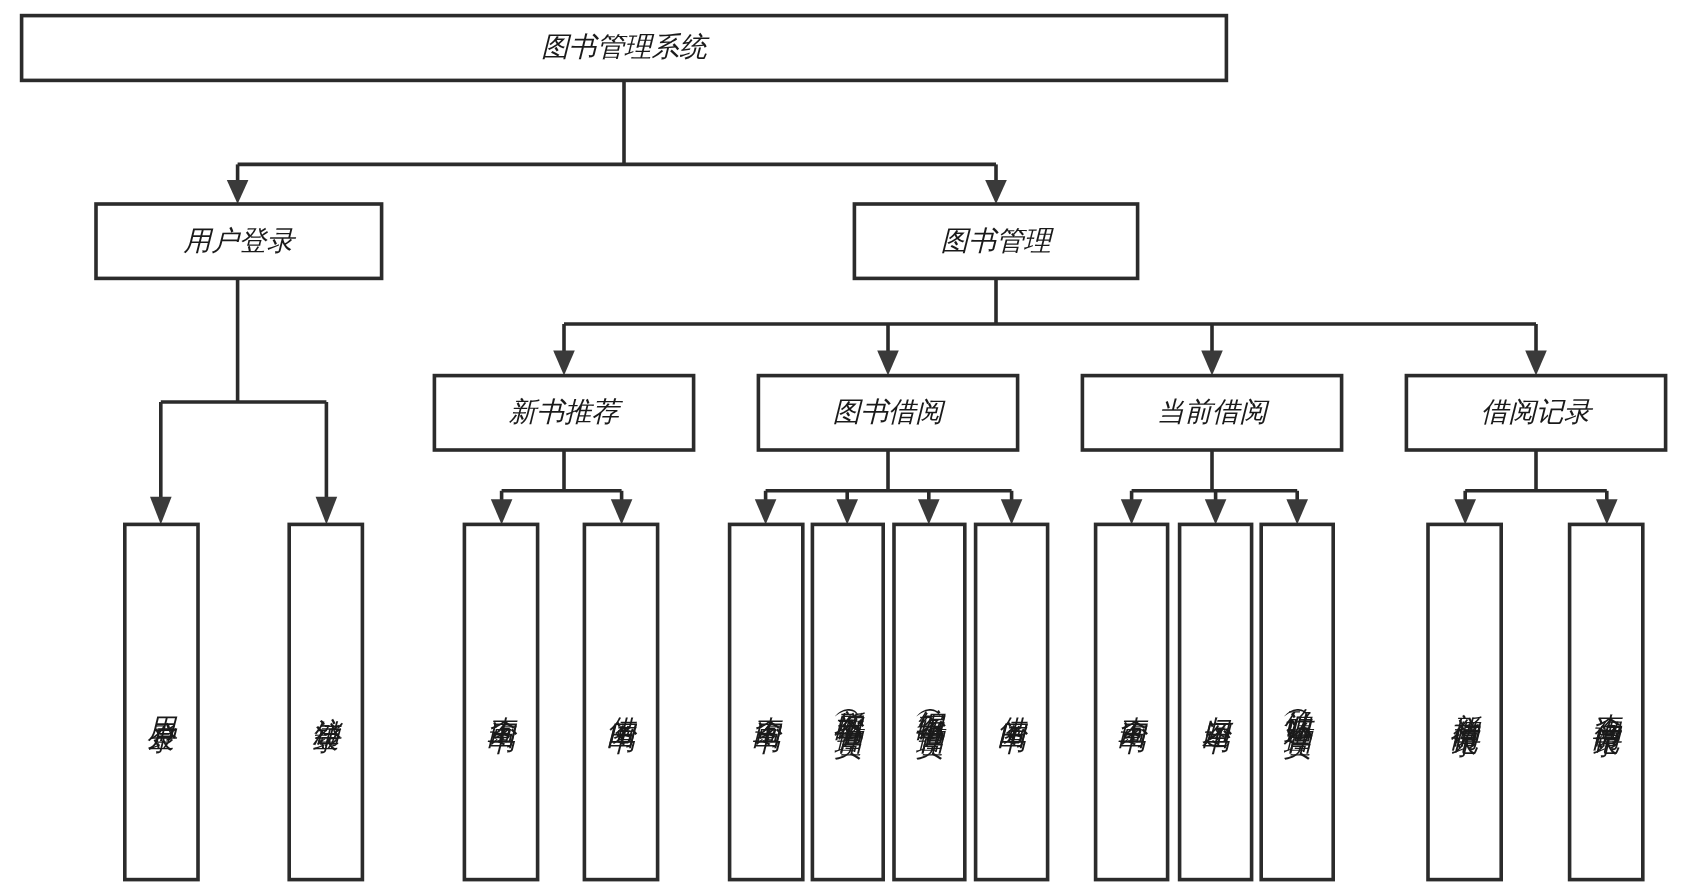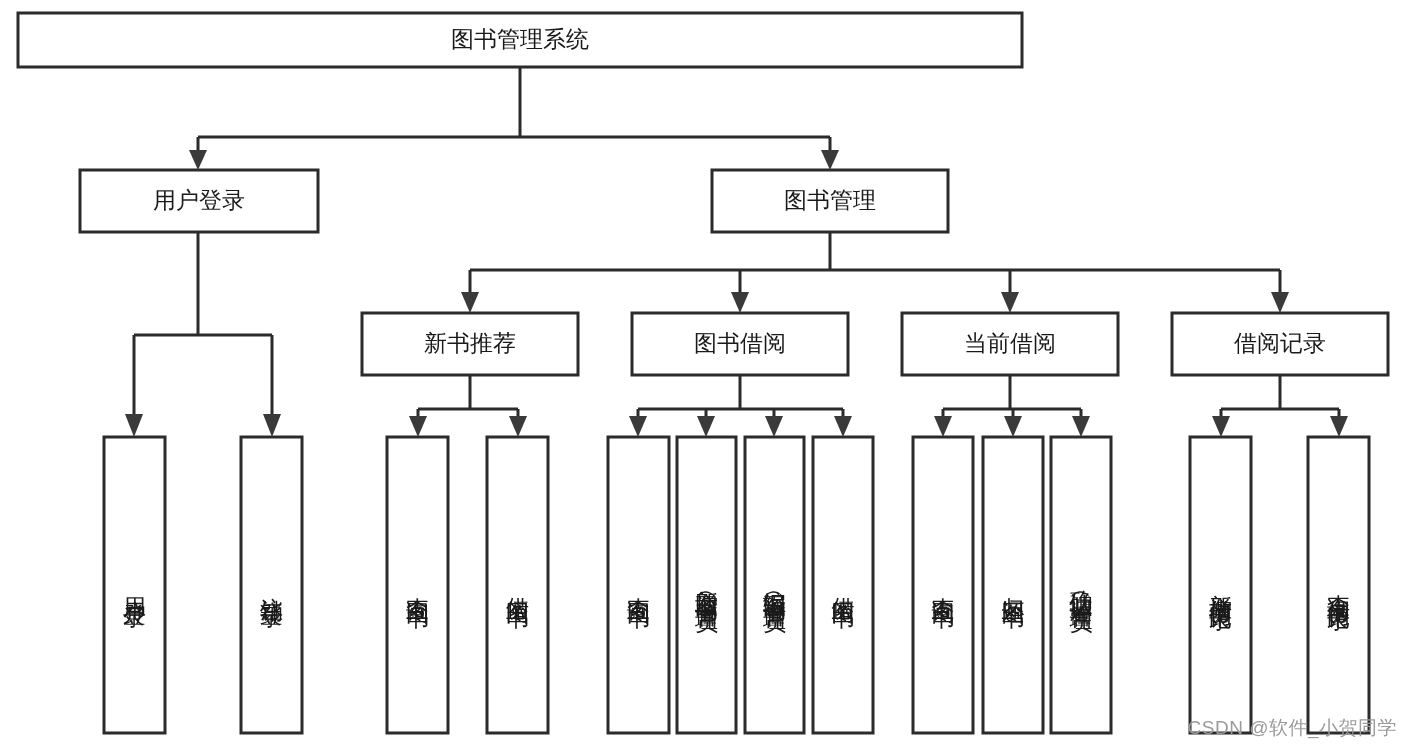--- a/index.html
+++ b/index.html
@@ -11,20 +11,21 @@
     width: 1405px;
     height: 747px;
     font-family: "Liberation Sans", "DejaVu Sans", sans-serif;
     overflow: hidden;
   }
   #diagram-root {
     position: relative;
     width: 1405px;
     height: 747px;
     background: #ffffff;
+    font-style: italic;
   }
   svg.diagram-svg {
     position: absolute;
     top: 0;
     left: 0;
     width: 1405px;
     height: 747px;
     display: block;
   }
   .node-box {
@@ -200,14 +201,13 @@
   <div class="node-label-v" style="left:608px; top:437px; width:61px; height:296px;">查询图书</div>
   <div class="node-label-v" style="left:677px; top:437px; width:59px; height:296px;">新增图书（管理员）</div>
   <div class="node-label-v" style="left:745px; top:437px; width:59px; height:296px;">编辑图书（管理员）</div>
   <div class="node-label-v" style="left:813px; top:437px; width:60px; height:296px;">借阅图书</div>
   <div class="node-label-v" style="left:913px; top:437px; width:60px; height:296px;">查询图书</div>
   <div class="node-label-v" style="left:983px; top:437px; width:60px; height:296px;">归还图书</div>
   <div class="node-label-v" style="left:1051px; top:437px; width:60px; height:296px;">确认归还（管理员）</div>
   <div class="node-label-v" style="left:1190px; top:437px; width:61px; height:296px;">新增借阅记录</div>
   <div class="node-label-v" style="left:1308px; top:437px; width:61px; height:296px;">查询借阅记录</div>
 
-  <div class="watermark">CSDN @软件_小贺同学</div>
 </div>
 
 </body></html>

